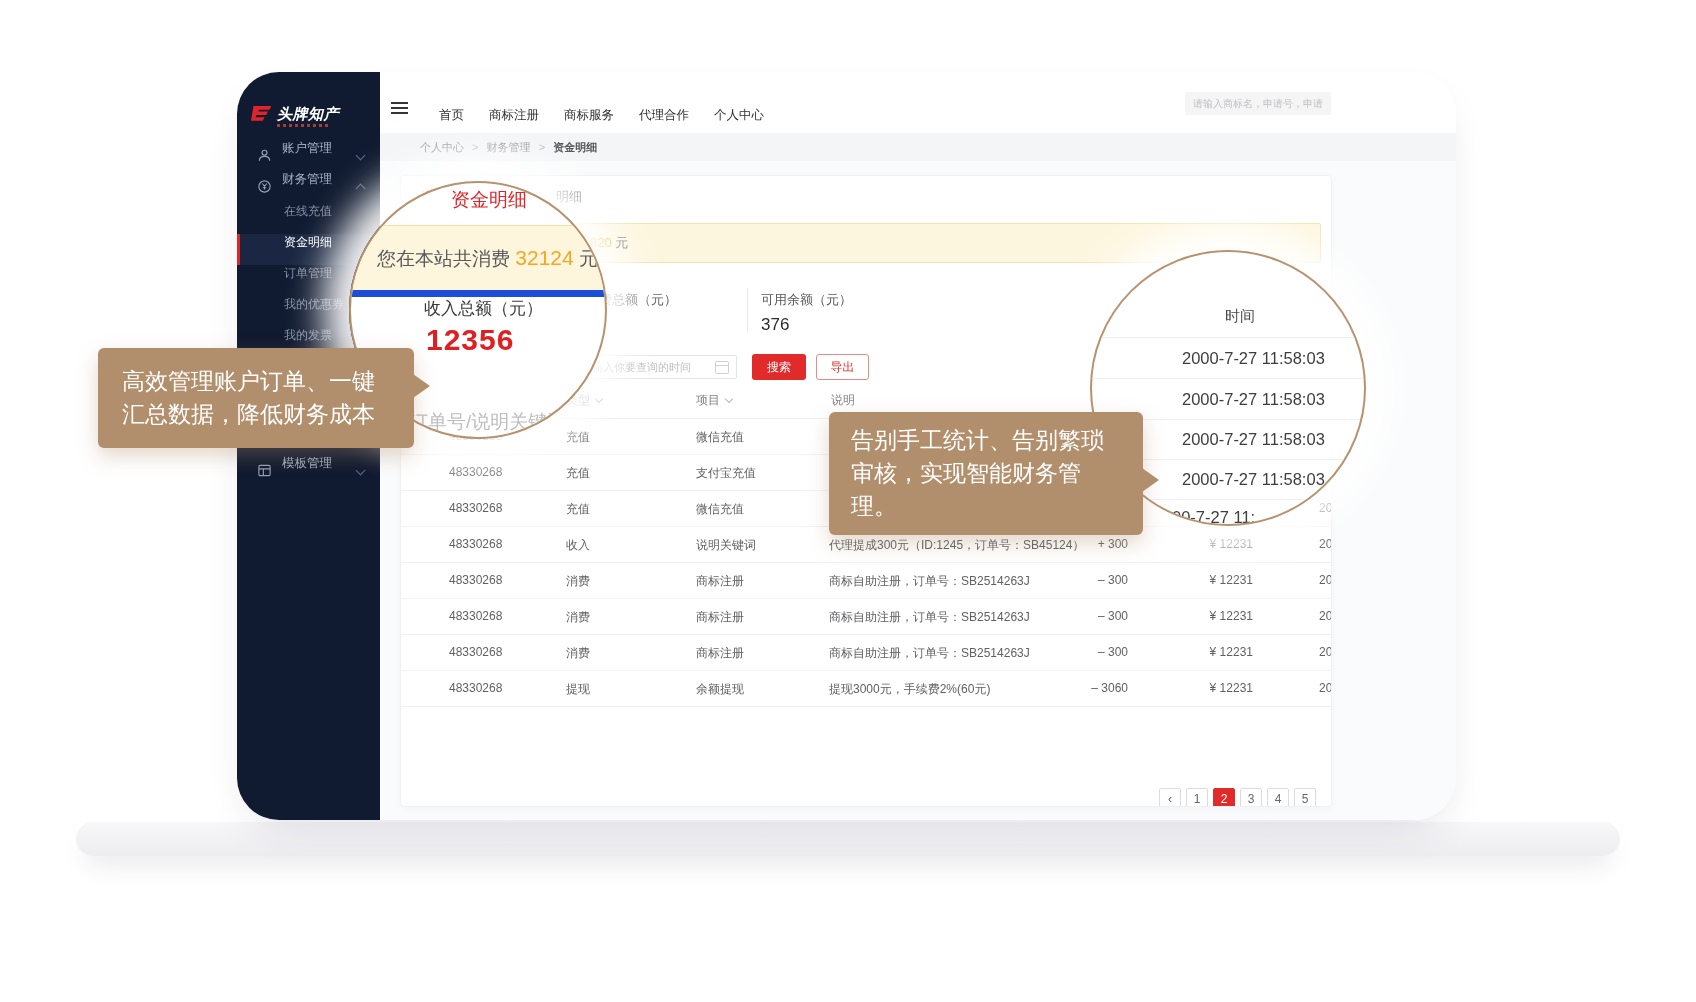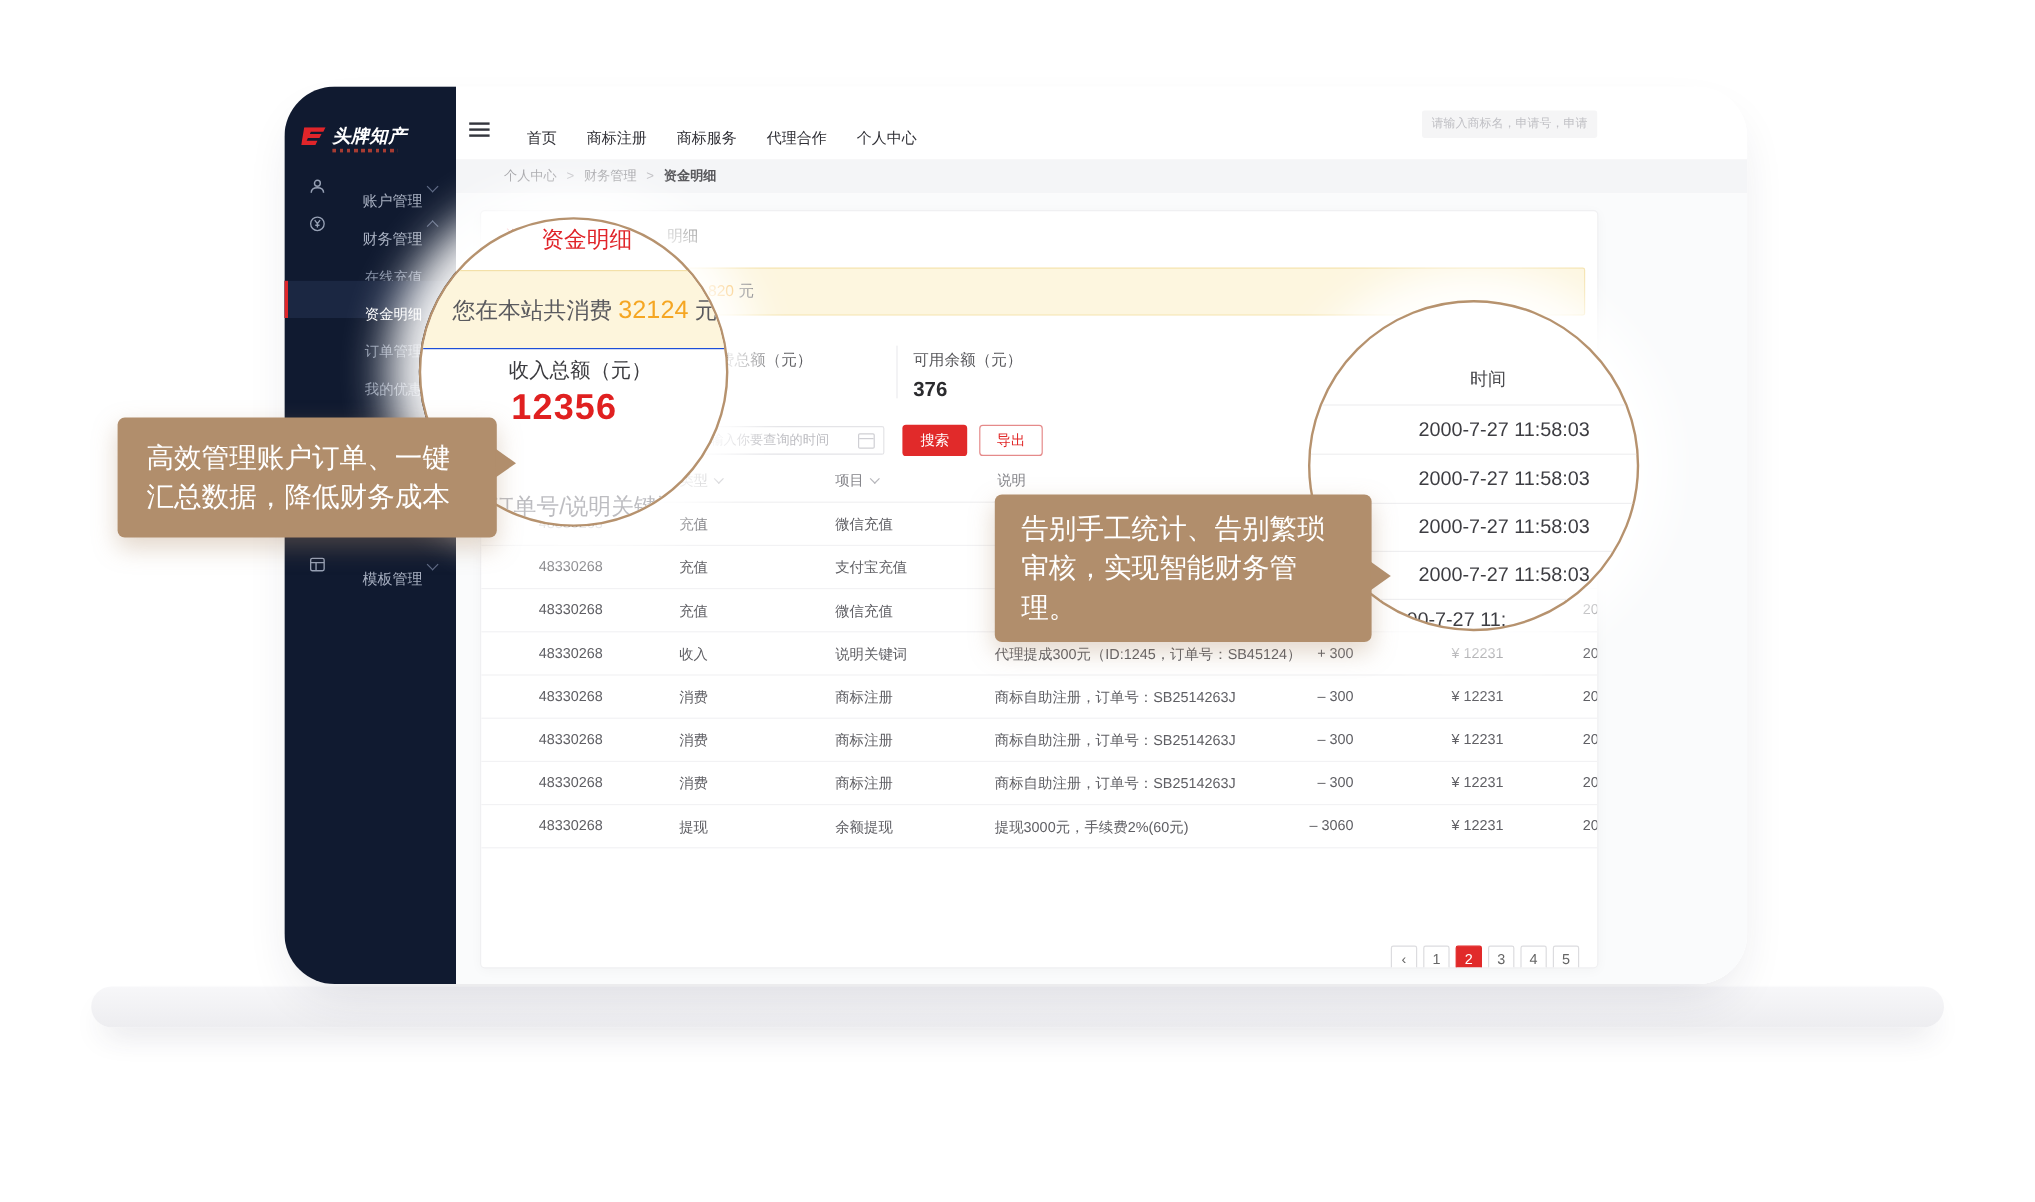--- a/index.html
+++ b/index.html
@@ -11,21 +11,21 @@
     background:linear-gradient(#f7f7f9,#ededf0);box-shadow:0 14px 26px -10px rgba(50,50,80,.18);}
   .screen{position:absolute;left:237px;top:72px;width:1219px;height:748px;border-radius:42px;
     background:#fff;overflow:hidden;box-shadow:0 18px 44px -16px rgba(40,40,70,.16);}
 
   
   .sidebar{position:absolute;left:0;top:0;bottom:0;width:143px;background:#101a30;}
   .logo{position:absolute;left:14px;top:34px;display:flex;align-items:flex-start;gap:4px;}
   .logo-text{color:#fff;font-size:15px;font-weight:700;font-style:italic;letter-spacing:.5px;line-height:16px;}
   .logo-dots{margin-top:2px;width:54px;height:3px;background:repeating-linear-gradient(90deg,#c43 0 3px,transparent 3px 6px);opacity:.8;}
   .s-item{position:absolute;left:0;width:143px;height:31px;}
-  .s-item .lab{position:absolute;left:45px;top:20px;font-size:12.5px;color:#a7afc0;margin-left:20px;}
+  .s-item .lab{position:absolute;left:45px;top:0;font-size:12.5px;color:#a7afc0;}
   .s-item .ico{position:absolute;left:20px;top:8px;width:15px;height:15px;}
   .s-item .chev{position:absolute;right:16px;top:12px;width:6px;height:6px;border-right:1.4px solid #5f6b86;border-bottom:1.4px solid #5f6b86;}
   .chev.down{transform:rotate(45deg);}
   .chev.up{transform:rotate(-135deg);top:14px;}
   .s-child .lab{left:47px;font-size:12px;color:#8691a6;}
   .s-child.active{background:#1b2742;}
   .s-child.active::before{content:"";position:absolute;left:0;top:0;bottom:0;width:3px;background:#e0252a;}
   .s-child.active .lab{color:#fff;}
 
   
@@ -48,21 +48,21 @@
 
   
   .card{position:absolute;left:20px;top:14px;width:930px;height:630px;background:#fff;border:1px solid #f0f0f2;
     border-radius:4px;box-shadow:0 2px 10px rgba(0,0,0,.03);overflow:hidden;}
   .tab1{position:absolute;left:20px;top:12px;font-size:13px;color:#e0252a;cursor:pointer;}
   .tab2{position:absolute;left:155px;top:12px;font-size:13px;color:#666;cursor:pointer;}
   .banner{position:absolute;left:8px;top:47px;width:912px;height:40px;background:#fdf6df;border:1px solid #f5e3ae;border-radius:2px;box-sizing:border-box;}
   .banner .tail{position:absolute;left:180px;top:0;line-height:38px;font-size:13px;color:#6f6f72;}
   .banner .tail .amt{color:#f5a623;}
   .stat-label{position:absolute;font-size:13px;color:#58585c;top:115px;}
-  .stat-value{position:absolute;font-size:17px;font-weight:bold;color:#2b2b2e;top:139px;}
+  .stat-value{position:absolute;font-size:17px;font-weight:normal;color:#2b2b2e;top:139px;}
   .stat-value.red{color:#e0252a;}
   .stat-div{position:absolute;top:112px;width:1px;height:44px;background:#ececee;}
 
   
   .f-input{position:absolute;height:24px;border:1px solid #e4e4e7;border-radius:2px;box-sizing:border-box;background:#fff;}
   .f-input input{width:100%;height:100%;border:none;background:transparent;font-size:11px;color:#777;
     padding:0 9px;box-sizing:border-box;font-family:inherit;outline:none;}
   .f-input input::placeholder{color:#bdbdc2;}
   .cal-ico{position:absolute;right:7px;top:5px;width:12px;height:11px;border:1px solid #cfcfd4;border-radius:1.5px;
     background:linear-gradient(#cfcfd4,#cfcfd4) 0 2.5px/100% 1px no-repeat;}
@@ -91,21 +91,21 @@
   
   .circle{position:absolute;border-radius:50%;background:#fff;border:2px solid #b6926e;box-sizing:border-box;
     overflow:hidden;z-index:50;}
   .circle-halo{position:absolute;border-radius:50%;z-index:49;box-shadow:0 0 36px 26px rgba(255,255,255,.95);}
   .circ-left{left:349px;top:181px;width:258px;height:258px;}
   .halo-left{left:349px;top:181px;width:258px;height:258px;}
   .circ-right{left:1090px;top:250px;width:276px;height:276px;}
   .halo-right{left:1090px;top:250px;width:276px;height:276px;}
   .ml-tab{position:absolute;left:100px;top:4px;font-size:19px;color:#e0252a;white-space:nowrap;}
   .ml-banner{position:absolute;left:-12px;top:42px;width:300px;height:64px;background:#fdf5dc;
-    border-top:1px solid #f3e0a8;border-bottom:1px solid #1d4ed8;}
+    border-top:1px solid #f3e0a8;border-bottom:7px solid #1d4ed8;}
   .ml-banner .txt{position:absolute;left:38px;top:20px;font-size:19px;color:#5a5a5e;white-space:nowrap;}
   .ml-banner .amt{font-size:21px;color:#f5a623;}
   .ml-stat-label{position:absolute;left:73px;top:114px;font-size:17px;color:#3a3a3e;}
   .ml-stat-value{position:absolute;left:75px;top:140px;font-size:30px;font-weight:bold;color:#e02020;letter-spacing:1px;}
   .ml-input{position:absolute;left:58px;top:226px;font-size:19px;color:#bdbdc1;white-space:nowrap;}
   .mr-header{position:absolute;left:133px;top:55px;font-size:15px;color:#4a4a4e;}
   .mr-line{position:absolute;left:0;width:100%;height:1px;background:#efeff1;}
   .mr-time{position:absolute;left:90px;font-size:16.5px;color:#3d3d42;white-space:nowrap;}
   .mr-partial{position:absolute;left:80px;top:256px;font-size:16.5px;color:#3d3d42;white-space:nowrap;}
 

